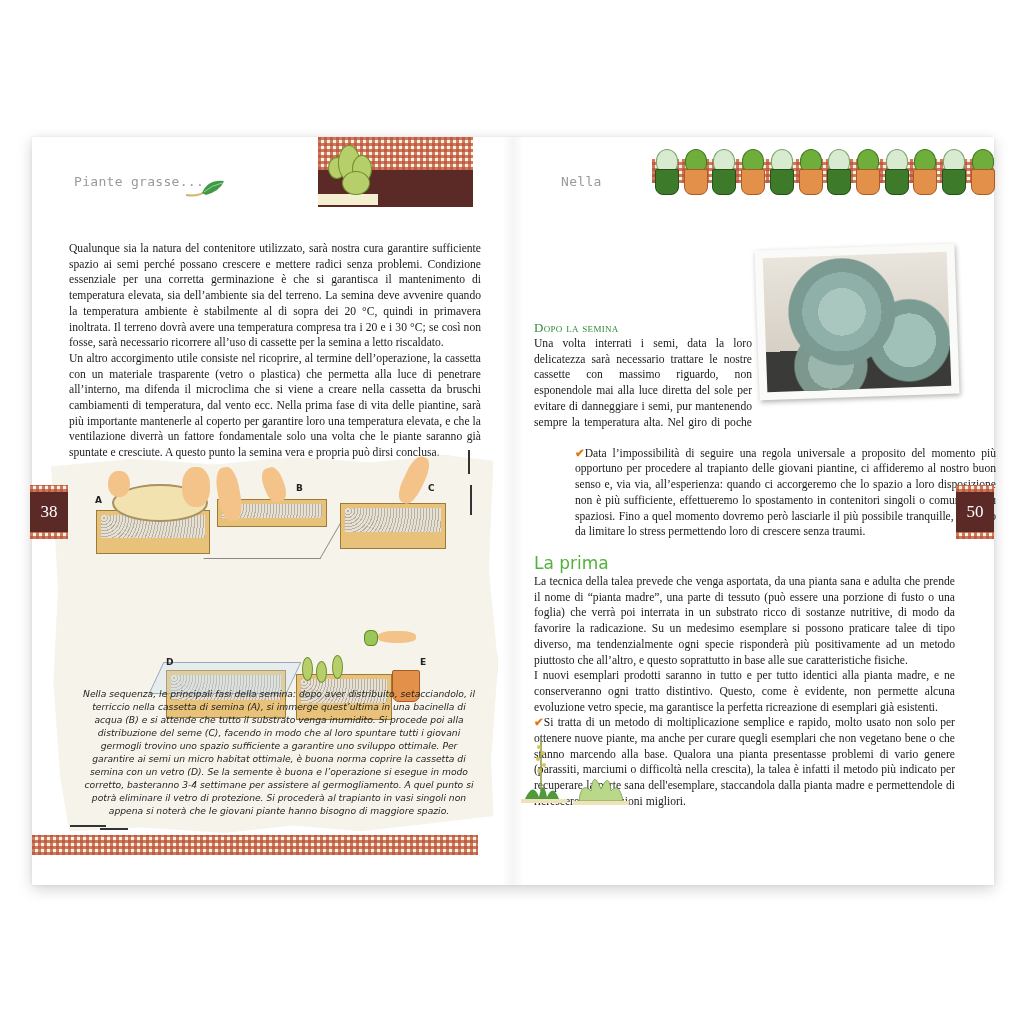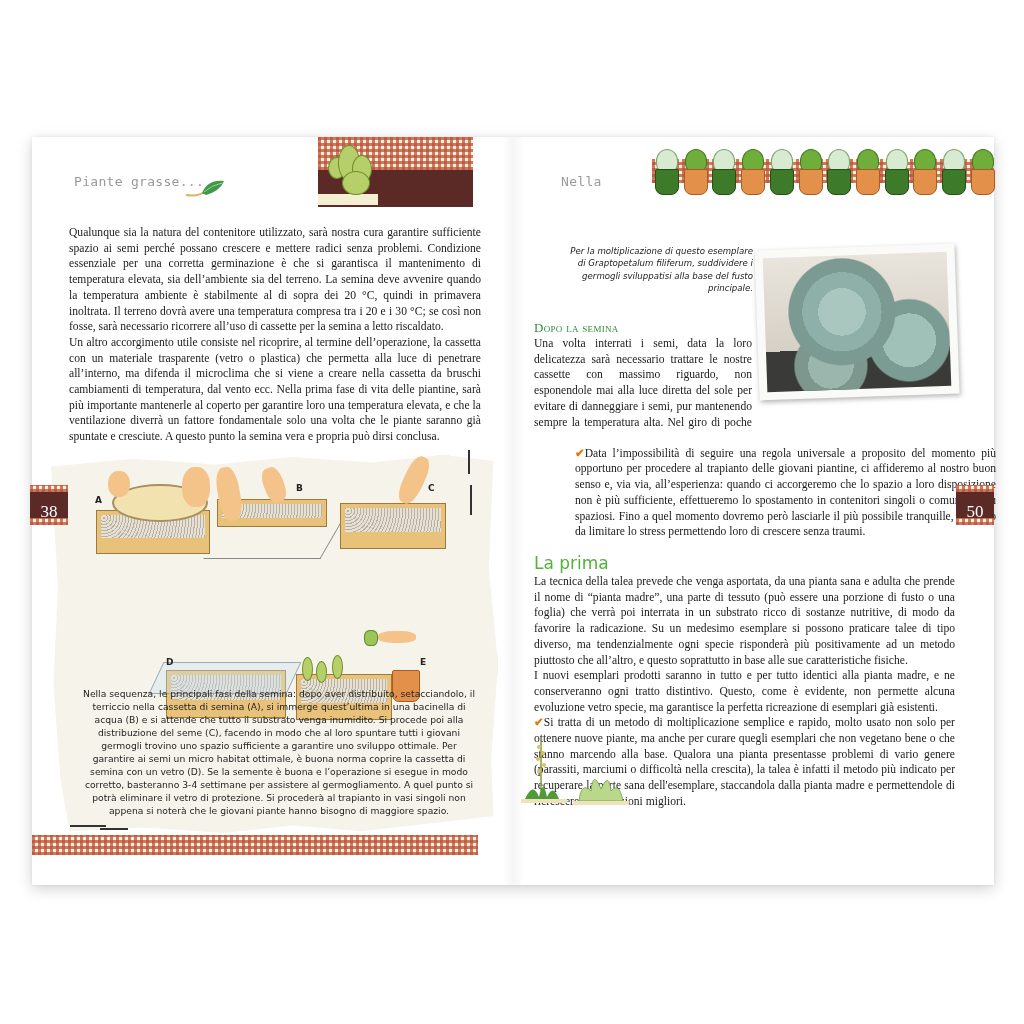--- a/index.html
+++ b/index.html
@@ -46,21 +46,21 @@
   .pot { width: 26px; height: 46px; position: relative; }
   .pot .plant { position: absolute; left: 3px; top: 0; width: 20px; height: 22px; border-radius: 50% 50% 40% 40%; background: #6fae3a; border: 1px solid #3f7a22; }
   .pot .plant.white { background: #d8ead0; border-color: #7aa36a; }
   .pot .body { position: absolute; left: 2px; top: 20px; width: 22px; height: 24px; border-radius: 2px 2px 8px 8px; background: #e3914a; border: 1px solid #a85b24; }
   .pot .body.green { background: #3d7a2a; border-color: #25501a; }
   .body-text {
     position: absolute; font-size: 11.6px; line-height: 15.7px; color: #1a1a1a; text-align: justify;
   }
   .body-text p { margin: 0; }
   .page-tab {
-    position: absolute; width: 38px; height: 40px; overflow: hidden;
+    position: absolute; width: 38px; height: 54px; overflow: hidden;
   }
   .page-tab .c1, .page-tab .c2 { position: absolute; left: 0; width: 38px; height: 7px; }
   .page-tab .c1 { top: 0; }
   .page-tab .c2 { bottom: 0; }
   .page-tab .num {
     position: absolute; left: 0; top: 7px; width: 38px; height: 40px; background: #5c2a26; color: #ffffff;
     font-size: 17px; display: flex; align-items: center; justify-content: center;
   }
   .paper-panel {
     position: absolute; left: 10px; top: 318px; width: 456px; height: 380px;
@@ -72,21 +72,21 @@
   .tray {
     position: absolute; background: #e8c27a; border: 1px solid #9b7a3a;
   }
   .tray .soil {
     position: absolute; left: 4px; top: 4px; right: 4px; height: 55%;
     background: repeating-radial-gradient(circle at 3px 3px, #b8b0a0 0 1px, #e6e1d4 1px 3px);
   }
   .fig-label { position: absolute; font-family: "DejaVu Sans", sans-serif; font-size: 9px; font-weight: bold; color: #222; }
   .caption {
     position: absolute; left: 48px; top: 550px; width: 398px; text-align: center;
-    font-family: "DejaVu Sans", sans-serif; font-size: 9.2px; line-height: 13px; color: #1e1e1e;
+    font-family: "DejaVu Sans", sans-serif; font-style: italic; font-size: 9.2px; line-height: 13px; color: #1e1e1e;
   }
   .bottom-check { position: absolute; left: 0; top: 698px; width: 446px; height: 20px; }
   .pin { position: absolute; background: #333; }
   .photo-frame {
     position: absolute; left: 244px; top: 110px; width: 200px; height: 150px; background: #fafaf8;
     transform: rotate(-2deg); box-shadow: 1px 2px 5px rgba(0,0,0,0.3);
   }
   .photo {
     position: absolute; left: 8px; top: 8px; width: 184px; height: 134px;
     background:
@@ -125,21 +125,21 @@
     <div class="header-tile">
       <div class="check gingham"></div>
       <div class="brown"></div>
       <div class="cream"></div>
       <div class="cactus-blob" style="left:10px; top:20px; width:16px; height:20px;"></div>
       <div class="cactus-blob" style="left:20px; top:8px; width:20px; height:34px;"></div>
       <div class="cactus-blob" style="left:34px; top:18px; width:18px; height:26px;"></div>
       <div class="cactus-blob" style="left:24px; top:34px; width:26px; height:22px;"></div>
     </div>
 
-    <div class="body-text" style="left:37px; top:88px; width:412px;">
+    <div class="body-text" style="left:37px; top:104px; width:412px;">
       <p>Qualunque sia la natura del contenitore utilizzato, sarà nostra cura garantire sufficiente spazio ai semi perché possano crescere e mettere radici senza problemi. Condizione essenziale per una corretta germinazione è che si garantisca il mantenimento di temperatura elevata, sia dell’ambiente sia del terreno. La semina deve avvenire quando la temperatura ambiente è stabilmente al di sopra dei 20 °C, quindi in primavera inoltrata. Il terreno dovrà avere una temperatura compresa tra i 20 e i 30 °C; se così non fosse, sarà necessario ricorrere all’uso di cassette per la semina a letto riscaldato.</p>
       <p>Un altro accorgimento utile consiste nel ricoprire, al termine dell’operazione, la cassetta con un materiale trasparente (vetro o plastica) che permetta alla luce di penetrare all’interno, ma difenda il microclima che si viene a creare nella cassetta da bruschi cambiamenti di temperatura, dal vento ecc. Nella prima fase di vita delle piantine, sarà più importante mantenerle al coperto per garantire loro una temperatura elevata, e che la ventilazione diverrà un fattore fondamentale solo una volta che le piante saranno già spuntate e cresciute. A questo punto la semina vera e propria può dirsi conclusa.</p>
     </div>
 
     <div class="paper-panel"></div>
 
     <div class="illus">
 
       <div class="tray" style="left:64px; top:373px; width:112px; height:42px;">
           <div class="soil"></div>
@@ -245,21 +245,20 @@
       <div class="pot">
           <div class="plant white"></div>
           <div class="body green"></div>
         </div>
       <div class="pot">
           <div class="plant"></div>
           <div class="body"></div>
         </div>
     </div>
 
-    <div class="photo-caption">Per la moltiplicazione di questo esemplare di Graptopetalum filiferum, suddividere i germogli sviluppatisi alla base del fusto principale.</div>
 
     <div class="photo-frame">
       <div class="photo"></div>
     </div>
 
     <div class="subhead">Dopo la semina</div>
 
     <div class="body-text" style="left:21px; top:199px; width:218px;">
       <p style="height:94px; overflow:hidden;"><span>Una volta interrati i semi, data la loro delicatezza sarà necessario trattare le nostre cassette con massimo riguardo, non esponendole mai alla luce diretta del sole per evitare di danneggiare i semi, pur mantenendo sempre la temperatura alta. Nel giro di poche settimane sarà possibile assistere alla germinazione; gradualmente procederemo prima allo spostamento parziale, poi alla totale rimozione della copertura.</span></p>
     </div>

